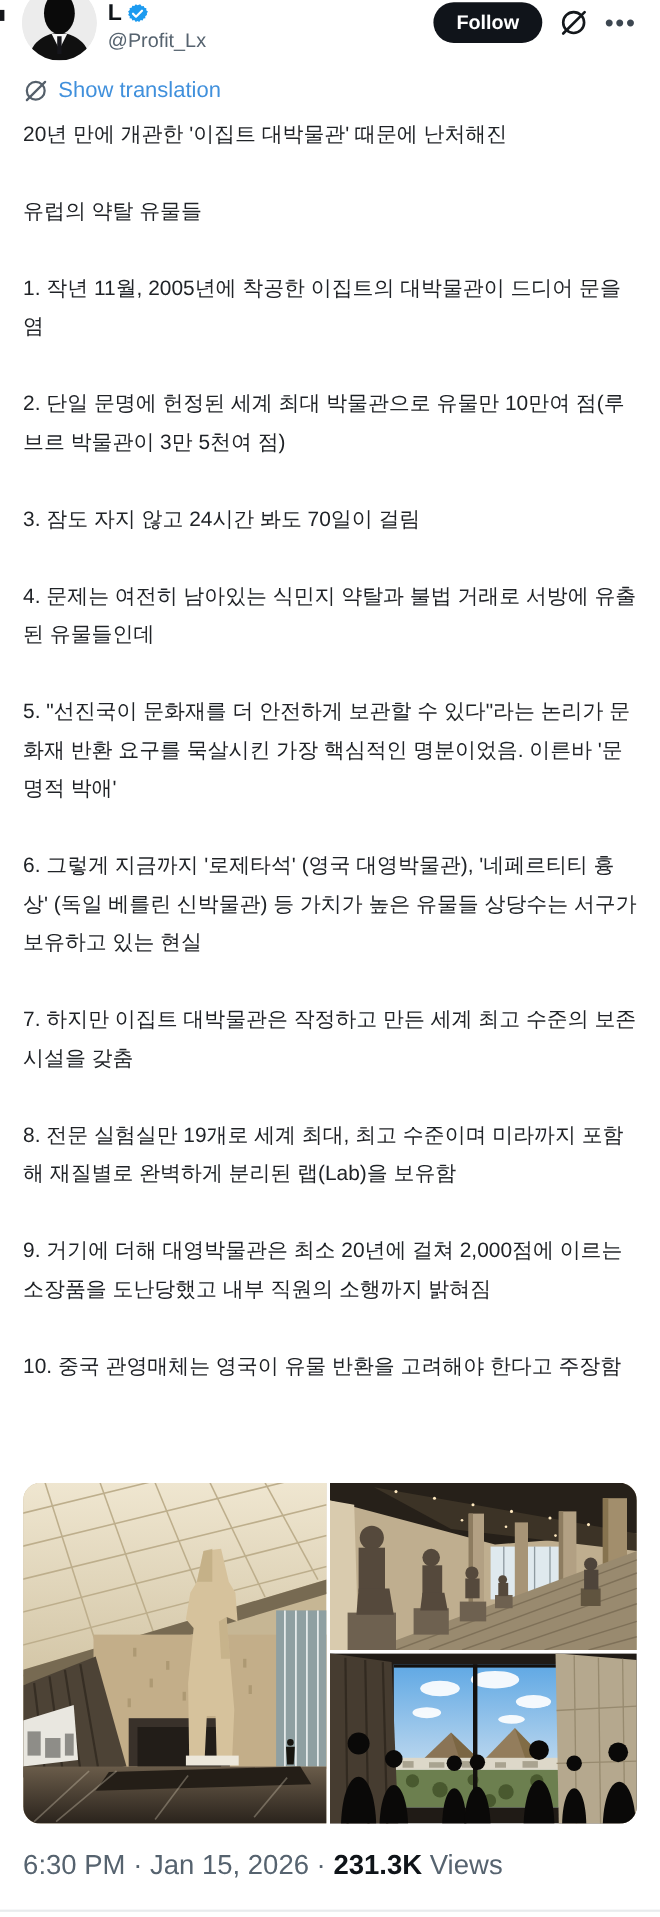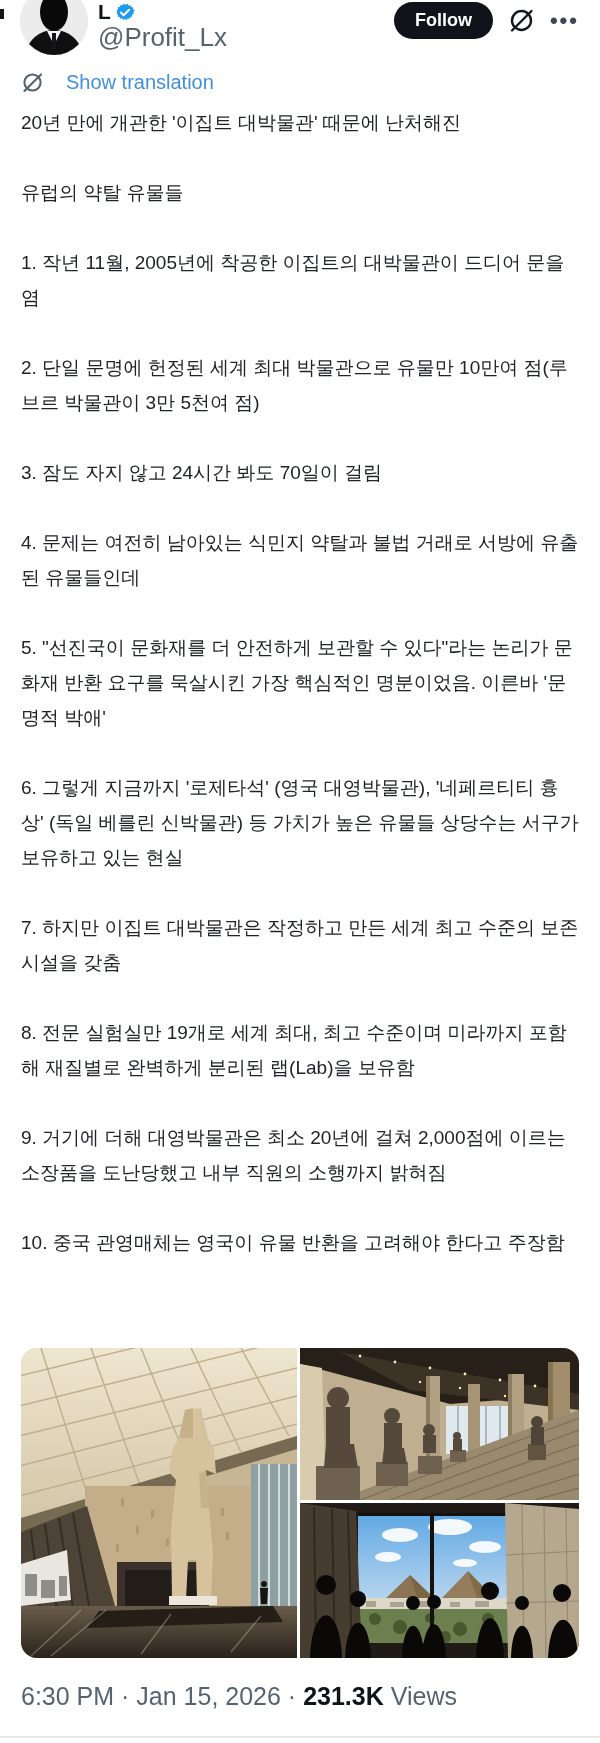--- a/index.html
+++ b/index.html
@@ -13,33 +13,33 @@
 
   
   .tweet-header { position:relative; height:62px; padding:0 21px; }
   .avatar-wrap {
     position:absolute; left:20px; top:-13px; width:68px; height:68px;
     border-radius:50%; overflow:hidden; background:#e9e9e9; cursor:pointer;
   }
   .id-block { position:absolute; left:98px; top:0; }
   .name-row { display:flex; align-items:center; gap:4px; }
   .display-name { font-size:21px; font-weight:bold; color:#0f1419; line-height:24px; }
-  .handle { font-size:26px; color:#56636f; line-height:26px; }
+  .handle { font-size:18px; color:#56636f; line-height:26px; }
   .header-actions { position:absolute; right:21px; top:2px; display:flex; align-items:center; gap:15px; }
   .follow-btn {
     background:#10141a; color:#ffffff; border:none; border-radius:19px;
     height:37px; padding:0 21px; font-size:18px; font-weight:bold;
     font-family:inherit; cursor:pointer; line-height:37px;
   }
   .grok-btn, .more-btn { background:none; border:none; cursor:pointer; padding:0; display:flex; align-items:center; }
   .more-glyph { font-size:22px; color:#3d4751; letter-spacing:2px; font-weight:bold; line-height:20px; }
 
   
   .translation-row {
-    display:flex; align-items:center; gap:22px; padding:0 21px;
+    display:flex; align-items:center; gap:9px; padding:0 21px;
     height:34px; margin-top:3px; cursor:pointer;
   }
   .translation-label { font-size:20px; color:#4090dc; }
 
   
   .tweet-body {
     padding:0 21px; margin-top:6px;
     font-size:19px; line-height:35px; color:#202327;
     white-space:pre-line; word-break:break-all; height:1238px; overflow:hidden;
   }

